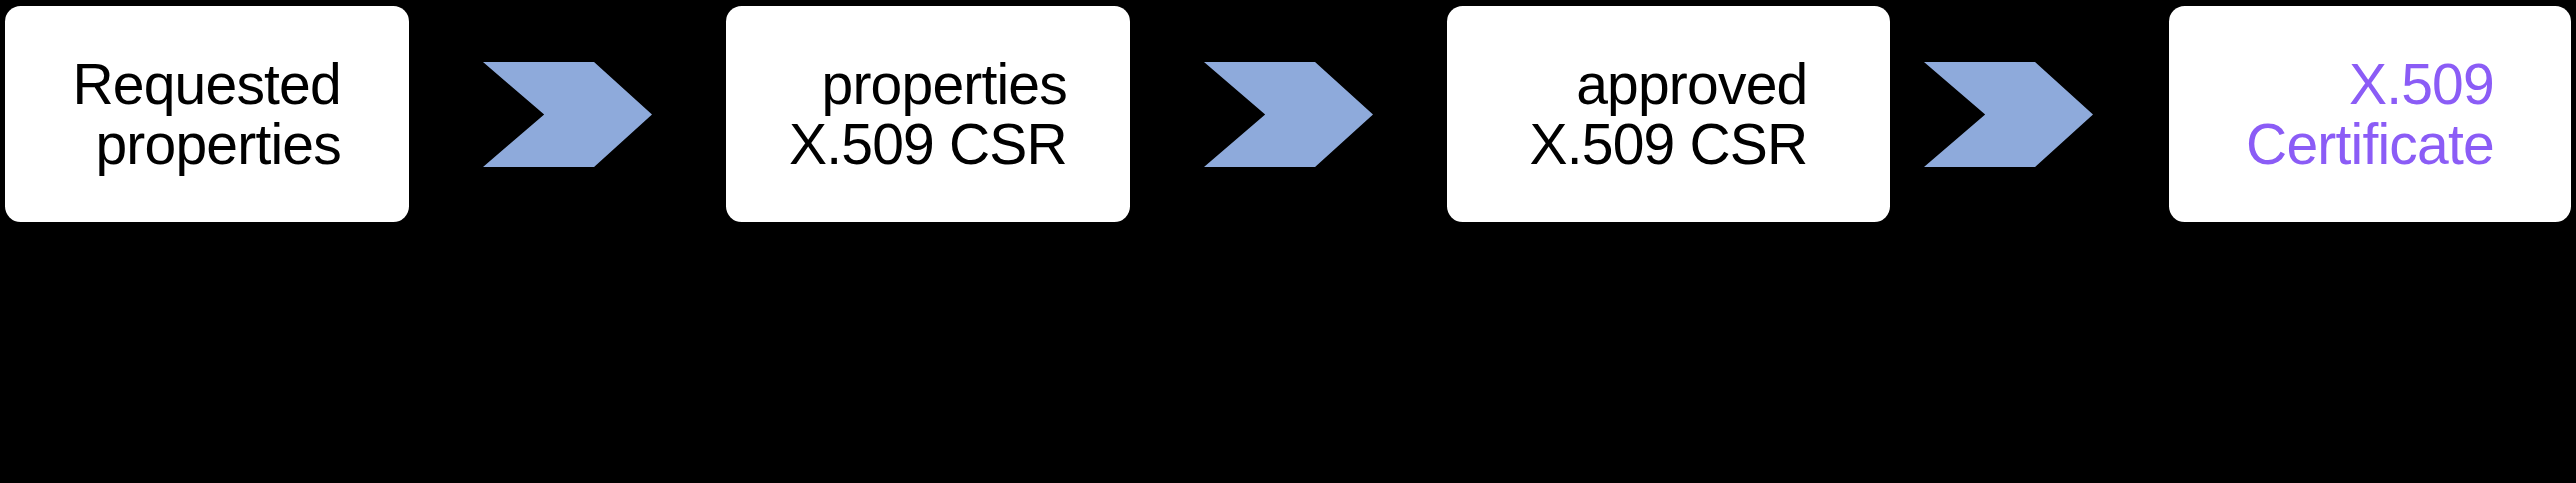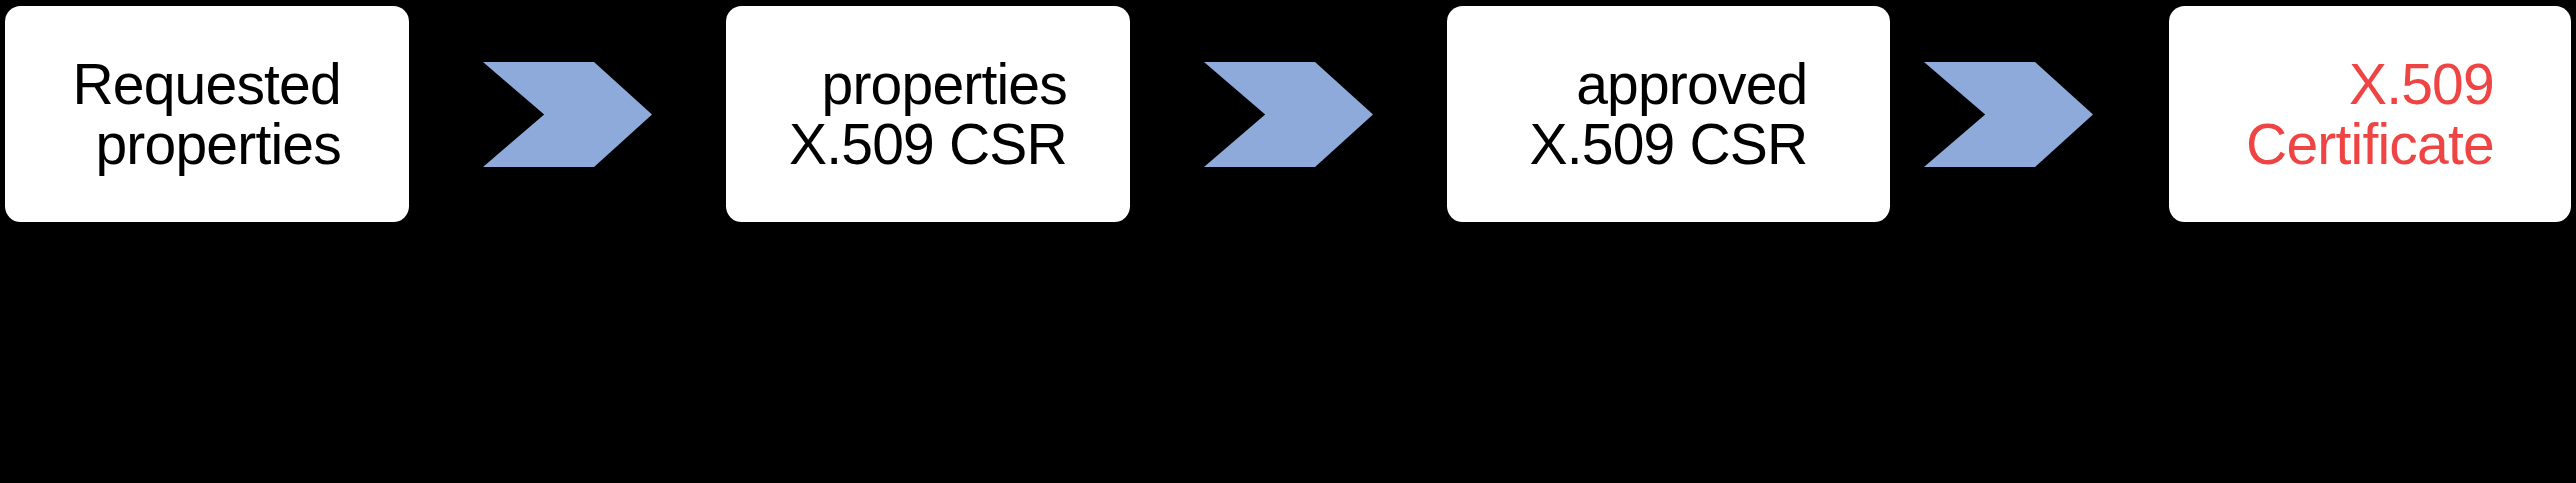--- a/index.html
+++ b/index.html
@@ -56,17 +56,17 @@
   <div class="step-box box-2" style="background: rgb(255, 255, 255); color: rgb(0, 0, 0);">properties
 X.509 CSR</div>
 
   <div class="chevron chev-2" style="background: rgb(142, 170, 219);"></div>
 
   <div class="step-box box-3" style="background: rgb(255, 255, 255); color: rgb(0, 0, 0);">approved
 X.509 CSR</div>
 
   <div class="chevron chev-3" style="background: rgb(142, 170, 219);"></div>
 
-  <div class="step-box box-4" style="background: rgb(255, 255, 255); color: #ef4444;">X.509
+  <div class="step-box box-4" style="background: rgb(255, 255, 255); color: #8b5cf6;">X.509
 Certificate</div>
 
 </div>
 
 
 </body></html>

